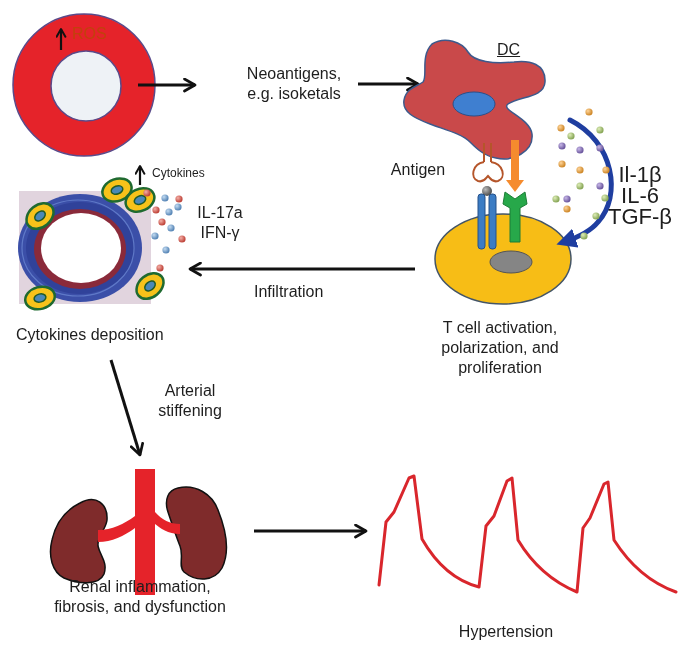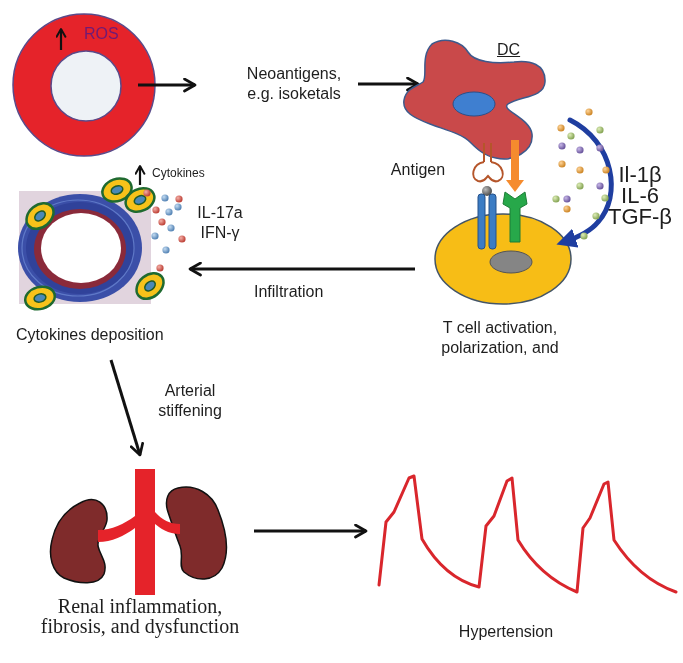--- a/index.html
+++ b/index.html
@@ -169,21 +169,21 @@
     <path d="M155,512 C162,520 170,524 180,524 L180,534 C168,534 160,528 155,524 Z" fill="#e5232a"></path>
   </g>
 
   <line x1="254" y1="531" x2="366" y2="531" stroke="#111" stroke-width="3" marker-end="url(#ah)"></line>
 
   <path d="M379,585 L386,522 L394,512 L409,478 L414,476 L422,539 C434,560 452,580 479,587
            L486,526 L494,516 L507,481 L512,478 L518,540 C530,560 548,580 577,592
            L583,528 L590,518 L604,484 L608,482 L614,540 C628,562 648,582 676,592" fill="none" stroke="#d9262c" stroke-width="3" stroke-linejoin="round" stroke-linecap="round"></path>
 </svg>
 
-<div class="lbl lbl-left" style="left:84px; top:24px; font-size:16px; color:#701a75;">ROS</div>
+<div class="lbl lbl-left" style="left:72px; top:24px; font-size:16px; color:#c2410c;">ROS</div>
 
 <div class="lbl" style="left:236px; top:64px; width:116px; font-size:16px; line-height:20px;">
   <div>Neoantigens,</div>
   <div>e.g. isoketals</div>
 </div>
 
 <div class="lbl" style="left:497px; top:40px; font-size:16px;text-decoration:underline;">DC</div>
 
 <div class="lbl" style="left:368px; top:160px; width:100px; font-size:16px; line-height:20px;">
   <div>Antigen</div>
@@ -200,27 +200,28 @@
 <div class="lbl" style="left:190px; top:203px; width:60px; font-size:16px; line-height:20px;">
   <div>IL-17a</div>
   <div>IFN-γ</div>
 </div>
 
 <div class="lbl" style="left:254px; top:282px; font-size:16px;">Infiltration</div>
 
 <div class="lbl" style="left:420px; top:312px; width:160px; font-size:16px; line-height:20px;margin-top:6px;">
   <div>T cell activation,</div>
   <div>polarization, and</div>
+  <div>proliferation</div>
 </div>
 
 <div class="lbl lbl-left" style="left:16px; top:325px; font-size:16px;">Cytokines deposition</div>
 
 <div class="lbl" style="left:150px; top:381px; width:80px; font-size:16px; line-height:20px;">
   <div>Arterial</div>
   <div>stiffening</div>
 </div>
 
-<div class="lbl" style="left:30px; top:596px; width:220px; font-size:20px; line-height:20px;font-family:Liberation Serif, serif;">
+<div class="lbl" style="left:30px; top:577px; width:220px; font-size:16px; line-height:20px;">
   <div>Renal inflammation,</div>
   <div>fibrosis, and dysfunction</div>
 </div>
 
 <div class="lbl" style="left:456px; top:622px; width:100px; font-size:16px;">Hypertension</div>
 
 </body></html>

